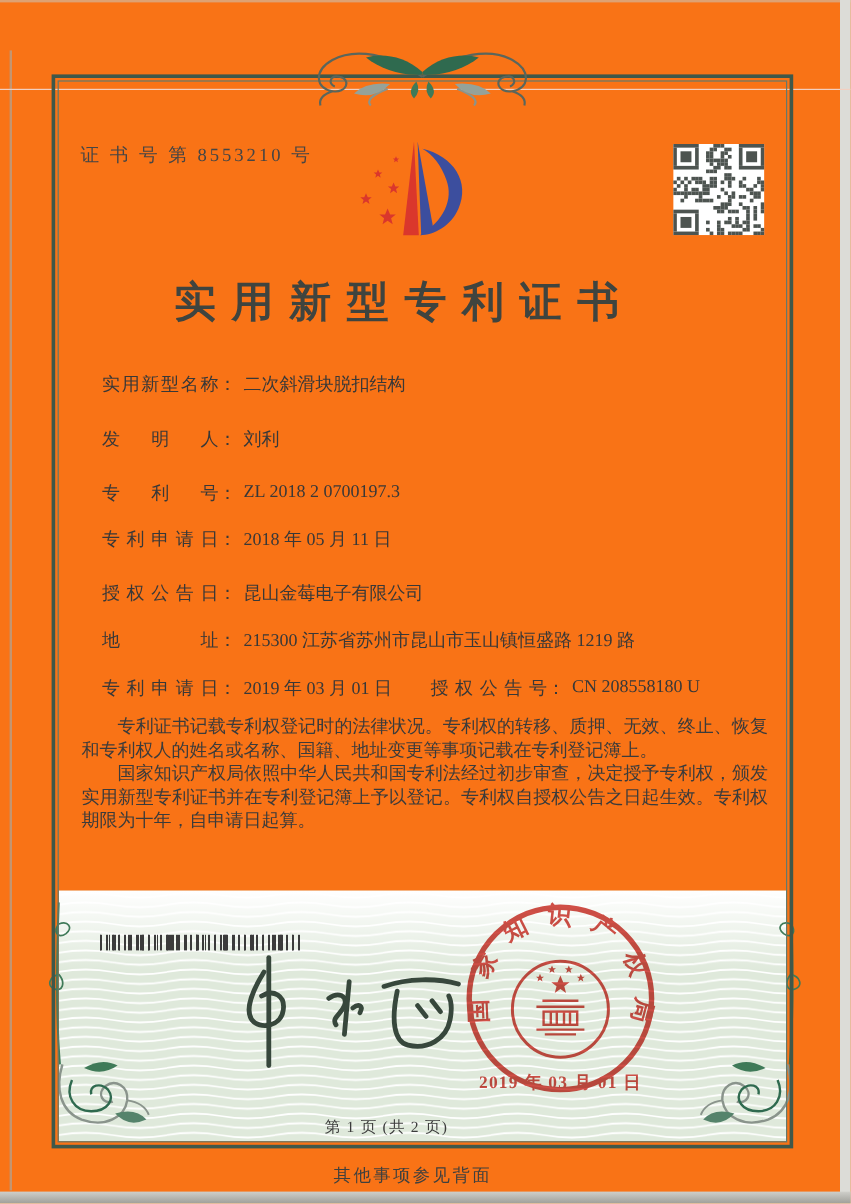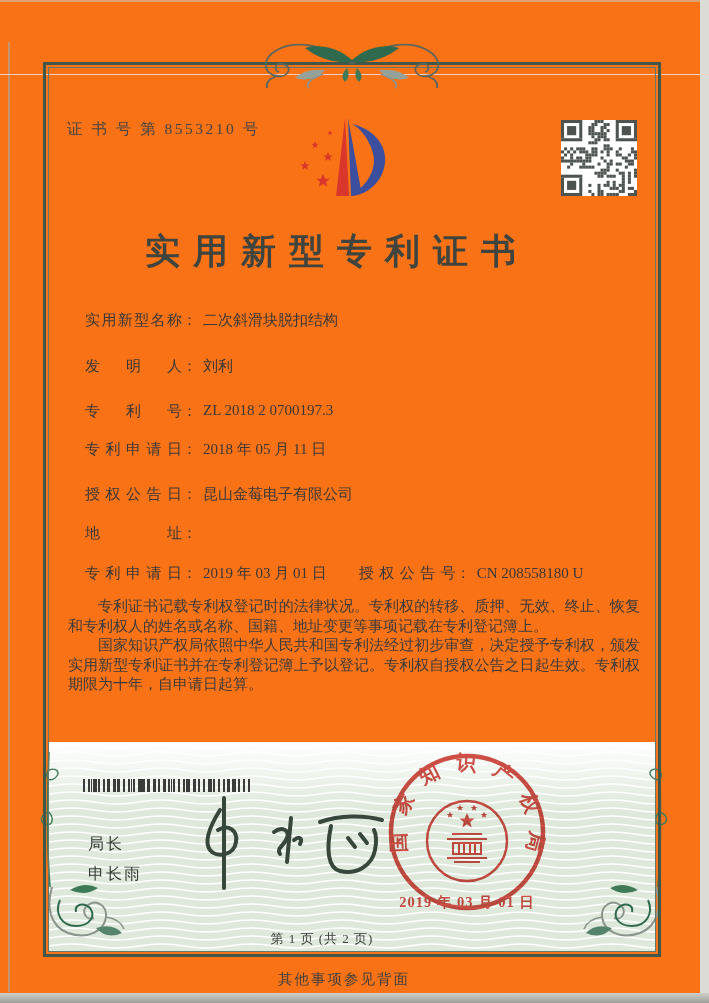--- a/index.html
+++ b/index.html
@@ -325,43 +325,40 @@
     <span class="f-value">2018 年 05 月 11 日</span>
   </div>
   <div class="field-row" style="top:485px">
     <span class="f-label">授权公告日</span>
       <span class="f-colon">：</span>
     <span class="f-value">昆山金莓电子有限公司</span>
   </div>
   <div class="field-row" style="top:524px">
     <span class="f-label">地址</span>
       <span class="f-colon">：</span>
+    <span class="f-value">215300 江苏省苏州市昆山市玉山镇恒盛路 1219 路</span>
   </div>
   <div class="field-row" style="top:564px">
     <span class="f-label">专利申请日</span>
       <span class="f-colon">：</span>
     <span class="f-value">2019 年 03 月 01 日</span>
     <span class="grant-group2">
       <span class="f-label">授权公告号</span>
         <span class="f-colon">：</span>
       <span class="f-value">CN 208558180 U</span>
     </span>
   </div>
 
   <div class="body-text">
     <p>专利证书记载专利权登记时的法律状况。专利权的转移、质押、无效、终止、恢复和专利权人的姓名或名称、国籍、地址变更等事项记载在专利登记簿上。</p>
     <p>国家知识产权局依照中华人民共和国专利法经过初步审查，决定授予专利权，颁发实用新型专利证书并在专利登记簿上予以登记。专利权自授权公告之日起生效。专利权期限为十年，自申请日起算。</p>
   </div>
 
   <div class="barcode"></div>
 
-  <div class="officer">
-    <div>局长</div>
-    <div>申长雨</div>
-  </div>
 
   <svg class="signature" width="200" height="110" viewBox="0 0 200 110" fill="none" stroke="#37473c" stroke-width="4" stroke-linecap="round">
     <path d="M30,22 C20,38 14,54 20,62 C26,70 44,68 46,54 C48,42 38,36 28,42"></path>
     <path d="M34,10 L34,100"></path>
     <path d="M84,44 C92,38 100,42 97,50 C94,58 86,60 90,66"></path>
     <path d="M101,30 L97,74"></path>
     <path d="M104,52 C109,48 113,50 110,56"></path>
     <path d="M130,34 C150,27 174,27 192,32"></path>
     <path d="M141,38 C136,62 138,80 150,83 C166,87 182,78 185,62 C187,52 186,46 184,42"></path>
     <path d="M158,50 l7,9 M170,46 l7,9"></path>

